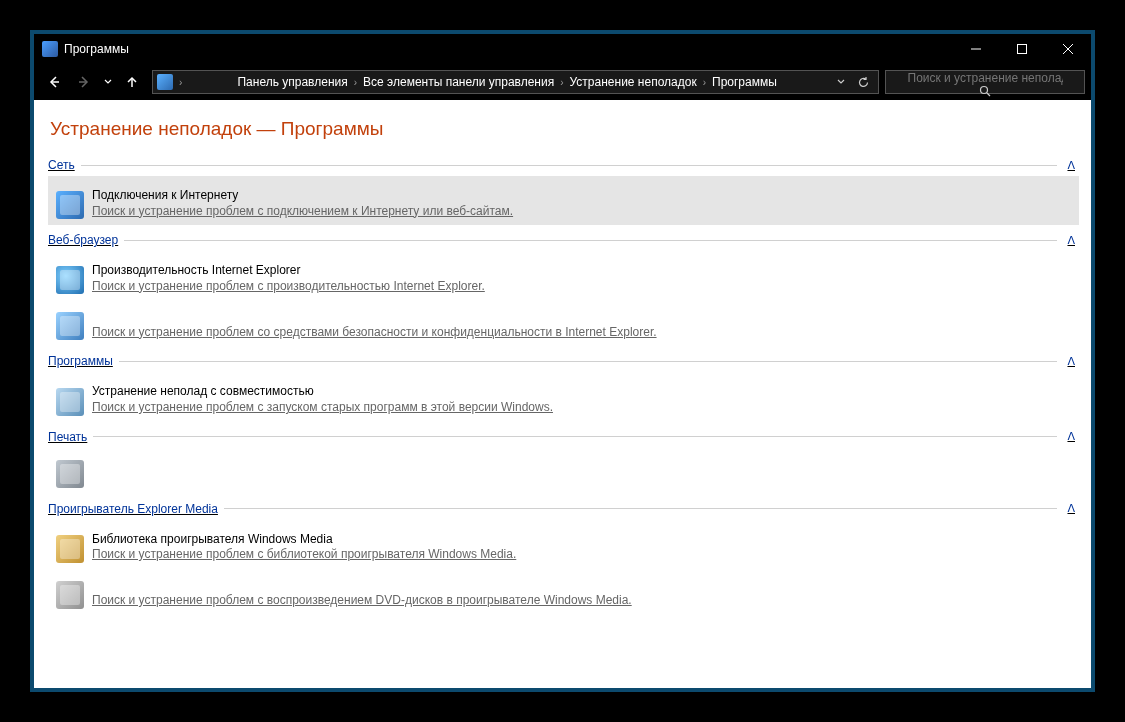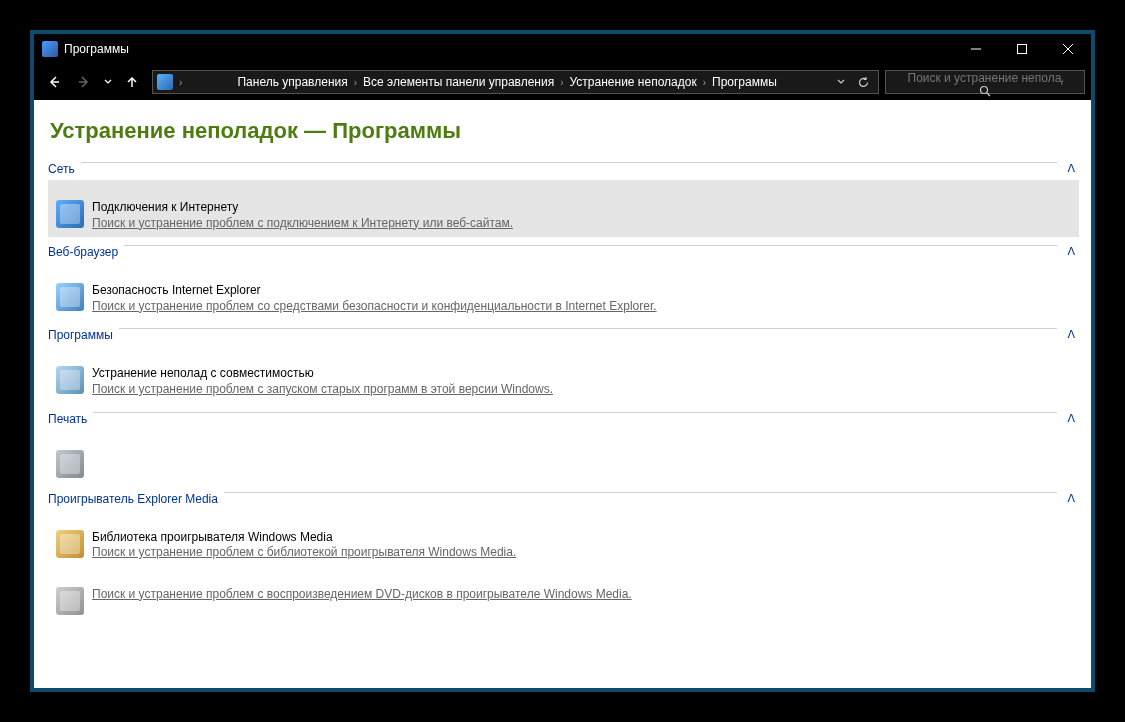--- a/index.html
+++ b/index.html
@@ -16,27 +16,27 @@
 .addressbar { flex: 1; background: #191919; border: 1px solid #535353; height: 24px; display: flex; align-items: center; padding: 0 4px; margin: 0 4px; }
 .addr-icon { width: 16px; height: 16px; background: linear-gradient(135deg,#5ab0ff,#2d6ab0); margin-right: 4px; border-radius: 2px; }
 .breadcrumb { display: flex; align-items: center; font-size: 12px; color: #fff; flex: 1; overflow: hidden; justify-content: center; }
 .crumb { padding: 0 4px; cursor: pointer; white-space: nowrap; }
 .crumb-sep { color: #999; padding: 0 2px; font-size: 10px; }
 .addr-ctrl { width: 22px; height: 22px; display: flex; align-items: center; justify-content: center; color: #ccc; cursor: pointer; }
 .searchbox { width: 200px; background: #191919; border: 1px solid #535353; height: 24px; display: flex; align-items: center; padding: 0 6px; flex-direction: column; }
 .searchbox input { flex: 1; background: transparent; border: none; color: #999; font-size: 12px; outline: none; }
 .search-icon { color: #ccc; font-size: 12px; }
 .content { flex: 1; background: #fff; overflow-y: auto; padding: 18px 12px 18px 14px; }
-.page-title { color: #4d7c0f; font-size: 22px; font-weight: 700; margin-bottom: 18px; margin-left: 2px; }
+.page-title { color: #c2410c; font-size: 19px; font-weight: 400; margin-bottom: 18px; margin-left: 2px; }
 .section { margin-bottom: 8px; }
-.section-header { display: flex; align-items: flex-start; cursor: pointer; margin-bottom: 4px; }
+.section-header { display: flex; align-items: center; cursor: pointer; margin-bottom: 4px; text-decoration: underline; }
 .section-title { color: #003399; font-size: 12px; margin-right: 6px; white-space: nowrap; }
 .section-line { flex: 1; height: 1px; background: #d0d0d0; }
 .section-chevron { color: #003399; font-size: 11px; margin-left: 6px; padding: 0 4px; }
-.item { display: flex; align-items: flex-start; padding: 20px 6px 6px 8px; cursor: pointer; }
+.item { display: flex; align-items: flex-end; padding: 12px 6px 6px 8px; cursor: pointer; }
 .item.selected { background: #e5e5e5; }
 .item-icon { width: 28px; height: 28px; margin-right: 8px; flex-shrink: 0; border-radius: 3px; background: linear-gradient(135deg,#6db6ff,#3a7fc4); position: relative; overflow: hidden; }
 .item-icon::after { content:""; position:absolute; inset:4px; background: rgba(255,255,255,0.35); border-radius:2px; }
 .item-icon.net { background: linear-gradient(135deg,#5ab0ff,#2d6ab0); }
 .item-icon.ie  { background: radial-gradient(circle at 35% 35%, #7fd0ff, #1e6db0); }
 .item-icon.shield { background: linear-gradient(135deg,#9ad2ff,#3f7fbf); }
 .item-icon.prog { background: linear-gradient(135deg,#b8d8f0,#5a8fb8); }
 .item-icon.printer { background: linear-gradient(135deg,#c0c8d0,#808890); }
 .item-icon.lib { background: linear-gradient(135deg,#f0d080,#c09030); }
 .item-icon.dvd { background: linear-gradient(135deg,#d0d0d0,#909090); }
@@ -152,23 +152,29 @@
       </div>
     </div>
 
     <div class="section">
       <div class="section-header">
         <span class="section-title">Веб-браузер</span>
         <span class="section-line"></span>
         <span class="section-chevron">ᐱ</span>
       </div>
       <div class="item">
+        <div class="item-icon ie"></div>
+        <div class="item-text">
+          <div class="item-title">Производительность Internet Explorer</div>
+          <div class="item-desc">Поиск и устранение проблем с производительностью Internet Explorer.</div>
+        </div>
+      </div>
+      <div class="item">
         <div class="item-icon shield"></div>
         <div class="item-text">
-          <div class="item-title">Безопасность Internet Explorer</div>
           <div class="item-desc">Поиск и устранение проблем со средствами безопасности и конфиденциальности в Internet Explorer.</div>
         </div>
       </div>
     </div>
 
     <div class="section">
       <div class="section-header">
         <span class="section-title">Программы</span>
         <span class="section-line"></span>
         <span class="section-chevron">ᐱ</span>

